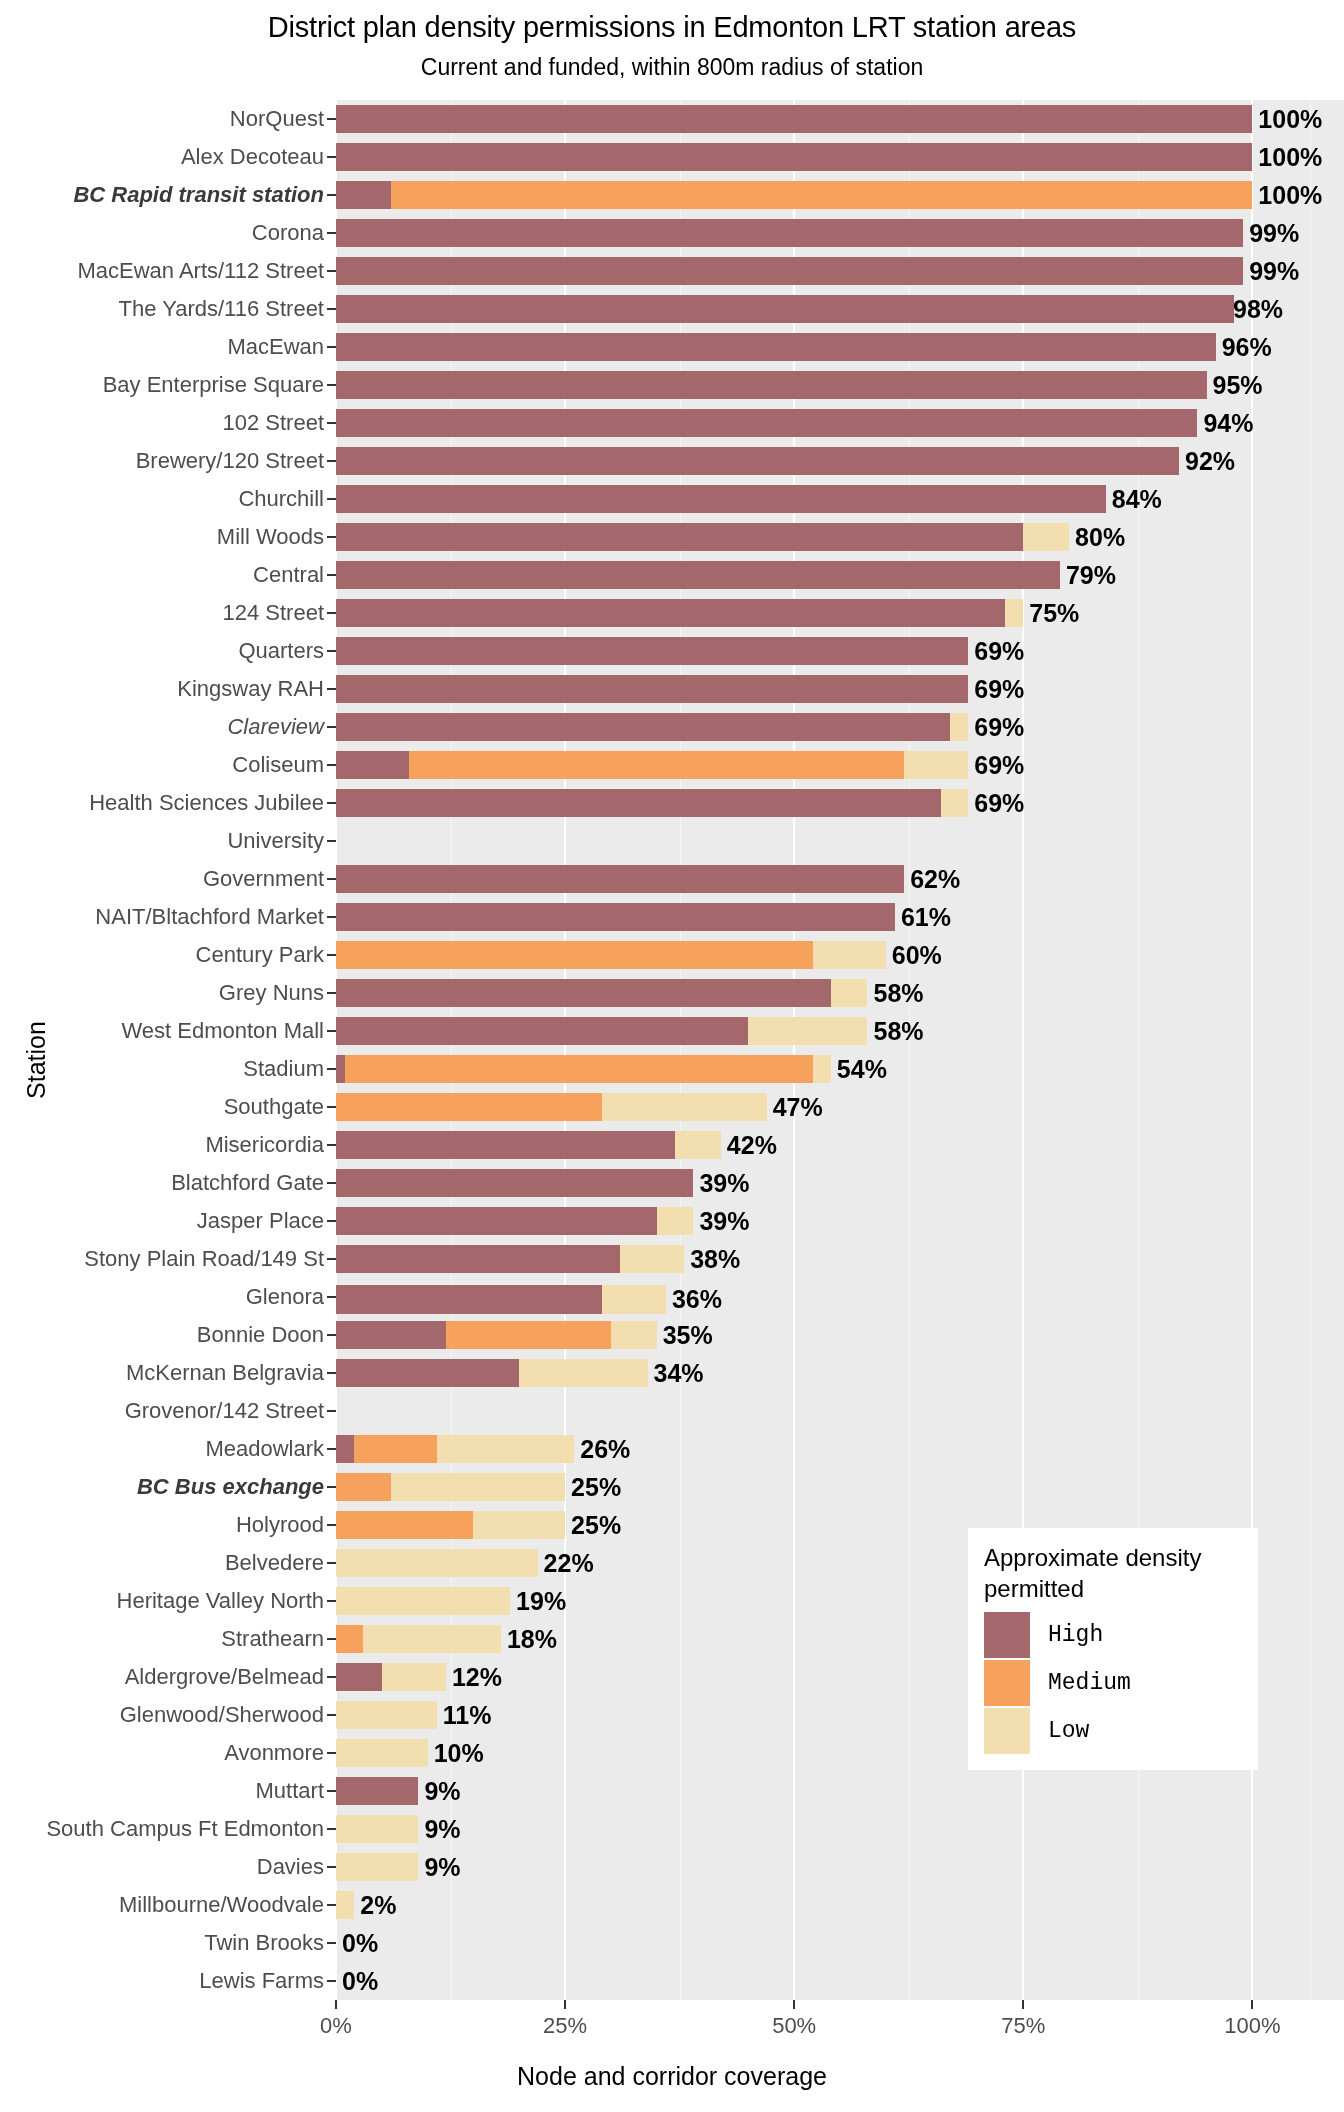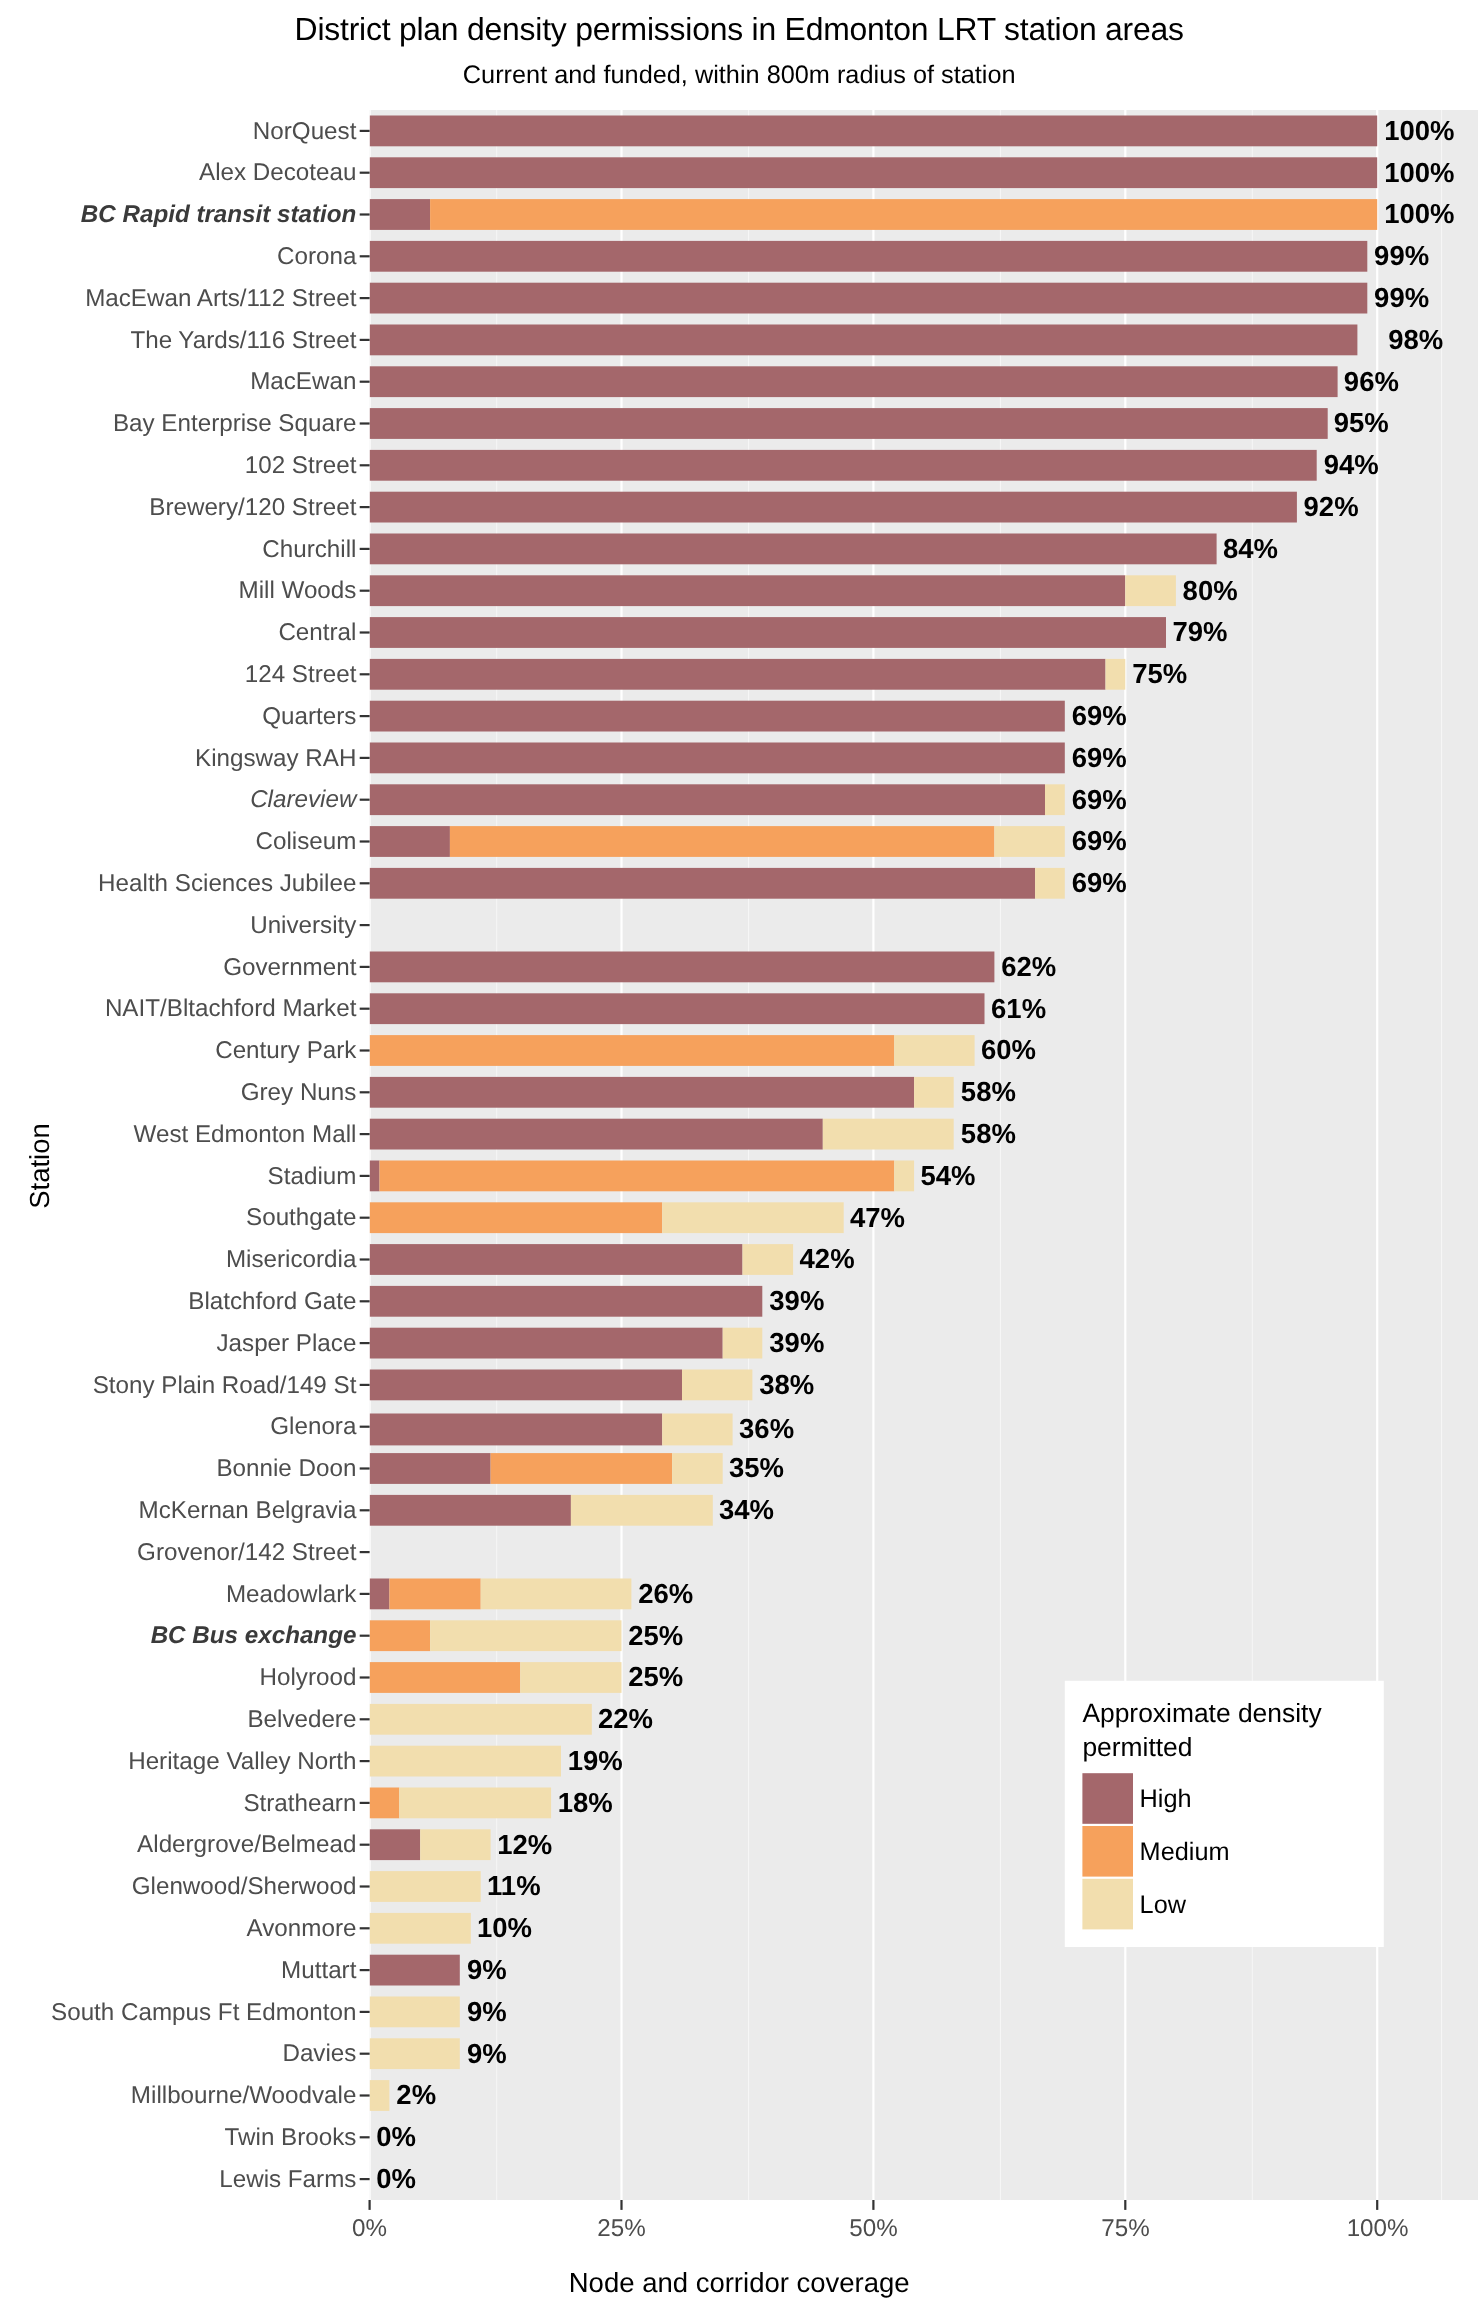--- a/index.html
+++ b/index.html
@@ -108,21 +108,21 @@
   .legend-title{
     font-size:24px;line-height:31px;color:#000;margin-bottom:8px;
   }
   .legend-row{display:flex;align-items:center;margin-top:2px;}
   .legend-key{
     width:46px;height:46px;flex:0 0 auto;
   }
   .legend-key.high{background:#a4676b;}
   .legend-key.medium{background:#f6a15c;}
   .legend-key.low{background:#f2deae;}
-  .legend-lab{font-size:23px;color:#000;margin-left:6px;}
+  .legend-lab{font-size:23px;color:#000;margin-left:18px;font-family:Liberation Mono, monospace;}
 </style>
 </head>
 <body>
 
 <div id="root">
 
   <div class="title">District plan density permissions in Edmonton LRT station areas</div>
   <div class="subtitle">Current and funded, within 800m radius of station</div>
 
   <div class="ylab">Station</div>
@@ -167,21 +167,21 @@
       <div class="row" style="top: 156.56px; height: 28.88px;">
         <div class="bar" style="width: 907.2px;">
           <div class="seg high" style="width: 907.2px;"></div>
         </div>
         <div class="vlabel" style="left: 913.2px; top: 2.44px;">99%</div>
       </div>
       <div class="row" style="top: 194.56px; height: 28.88px;">
         <div class="bar" style="width: 898.036px;">
           <div class="seg high" style="width: 898.036px;"></div>
         </div>
-        <div class="vlabel" style="left: 926px; top: 2.44px;">98%</div>
+        <div class="vlabel" style="left: 897px; top: 2.44px;">98%</div>
       </div>
       <div class="row" style="top: 232.56px; height: 28.88px;">
         <div class="bar" style="width: 879.709px;">
           <div class="seg high" style="width: 879.709px;"></div>
         </div>
         <div class="vlabel" style="left: 885.709px; top: 2.44px;">96%</div>
       </div>
       <div class="row" style="top: 270.56px; height: 28.88px;">
         <div class="bar" style="width: 870.545px;">
           <div class="seg high" style="width: 870.545px;"></div>

